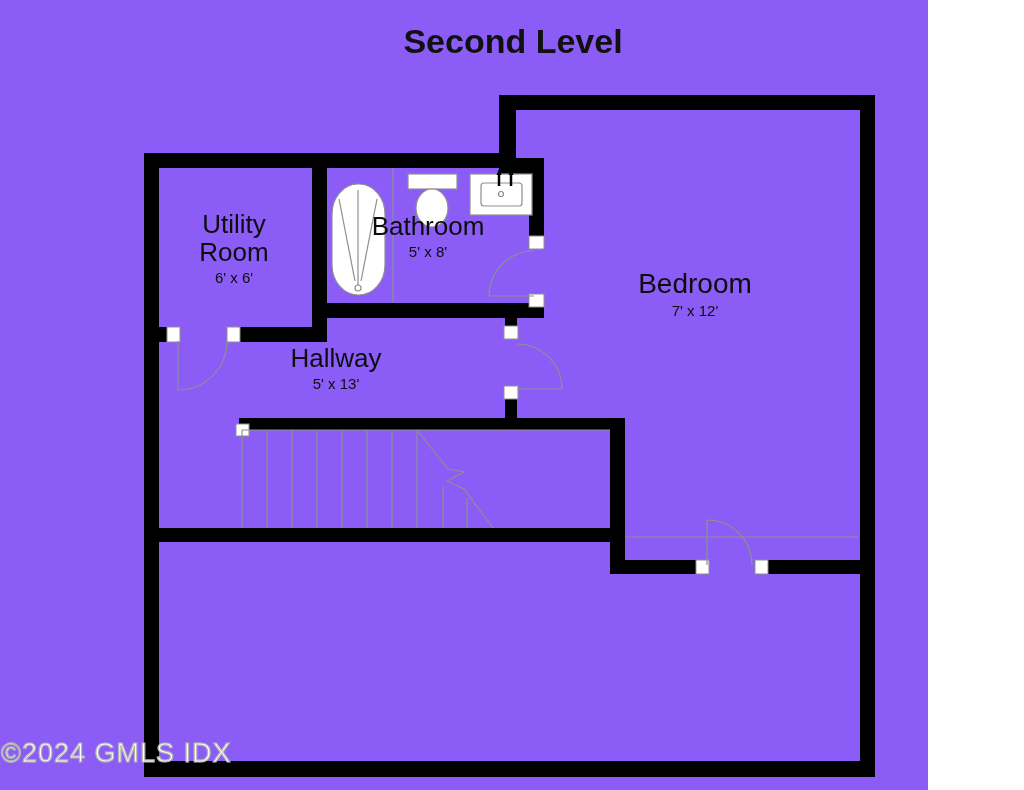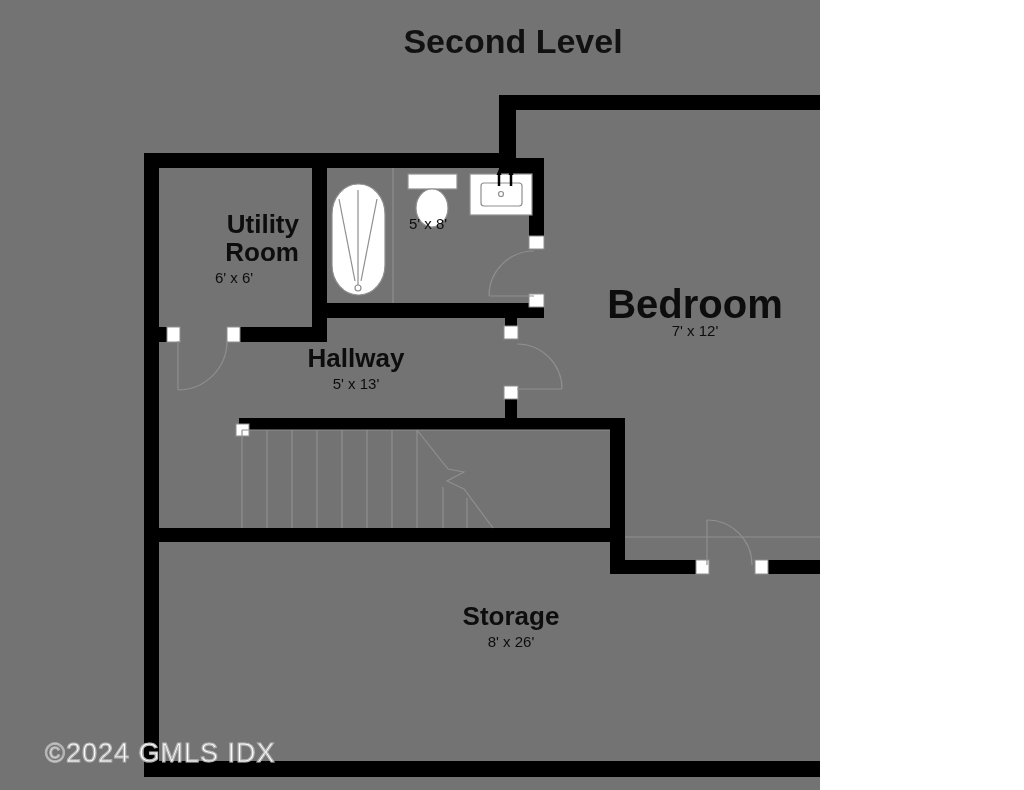--- a/index.html
+++ b/index.html
@@ -1,42 +1,41 @@
 <!DOCTYPE html>
 <html><head>
 <meta charset="utf-8">
 <style>
   html,body{margin:0;padding:0;background:#ffffff;}
   #stage{
     position:relative;
-    width:820px;height:790px;
-    background:#737373;
+    width:928px;height:790px;
+    background:#8b5cf6;
     font-family:"Liberation Sans","DejaVu Sans",sans-serif;
     overflow:hidden;
   }
   #plan-svg{position:absolute;left:0;top:0;z-index:1;}
   .plan-title{
     position:absolute;left:513px;top:22px;transform:translateX(-50%);
     font-size:34px;font-weight:bold;color:#111;white-space:nowrap;z-index:3;
   }
   .room-label{
     position:absolute;transform:translateX(-50%);
     text-align:center;color:#0d0d0d;z-index:3;
   }
-  .room-name{display:block;font-weight:bold;font-size:26px;line-height:28px;text-align:right;}
+  .room-name{display:block;font-weight:normal;font-size:26px;line-height:28px;}
   .room-dims{display:block;font-size:15px;line-height:24px;}
   .nowrap{white-space:nowrap;}
   #label-utility{width:130px;}
   .watermark{
     position:absolute;left:1px;top:738px;z-index:5;
     font-size:27px;letter-spacing:1px;color:#ffffff;
     -webkit-text-stroke:1.2px #b3b3b3;
     text-shadow:0 0 1px #bdbdbd;
     white-space:nowrap;
-    padding-left:44px;
   }
   .wall{fill:#000000;stroke:none;}
   .thin{stroke:#8f8f8f;stroke-width:1.2;fill:none;}
   .fixture{stroke:#8f8f8f;stroke-width:1.2;fill:#ffffff;}
   .jamb{fill:#ffffff;stroke:#8f8f8f;stroke-width:1;}
 </style>
 </head>
 <body>
 
 <div id="stage">
@@ -147,33 +146,30 @@
 
     <path class="thin" d="M 625 537 L 858 537"></path>
   </svg>
 
   <div class="room-label" id="label-utility" style="left:234px;top:210px;">
     <span class="room-name">Utility Room</span>
     <span class="room-dims">6' x 6'</span>
   </div>
 
   <div class="room-label nowrap" style="left:428px;top:212px;">
+    <span class="room-name">Bathroom</span>
     <span class="room-dims">5' x 8'</span>
   </div>
 
   <div class="room-label nowrap" style="left:695px;top:269px;">
-    <span class="room-name" style="font-size:40px;line-height:30px;margin-top:20px;">Bedroom</span>
+    <span class="room-name" style="font-size:28px;line-height:30px;">Bedroom</span>
     <span class="room-dims">7' x 12'</span>
   </div>
 
-  <div class="room-label nowrap" style="left:336px;top:344px;margin-left:20px;">
+  <div class="room-label nowrap" style="left:336px;top:344px;">
     <span class="room-name">Hallway</span>
     <span class="room-dims">5' x 13'</span>
   </div>
 
-  <div class="room-label nowrap" style="left:511px;top:602px;">
-    <span class="room-name">Storage</span>
-    <span class="room-dims">8' x 26'</span>
-  </div>
 
   <div class="watermark">©2024 GMLS IDX</div>
 
 </div>
 
 </body></html>

